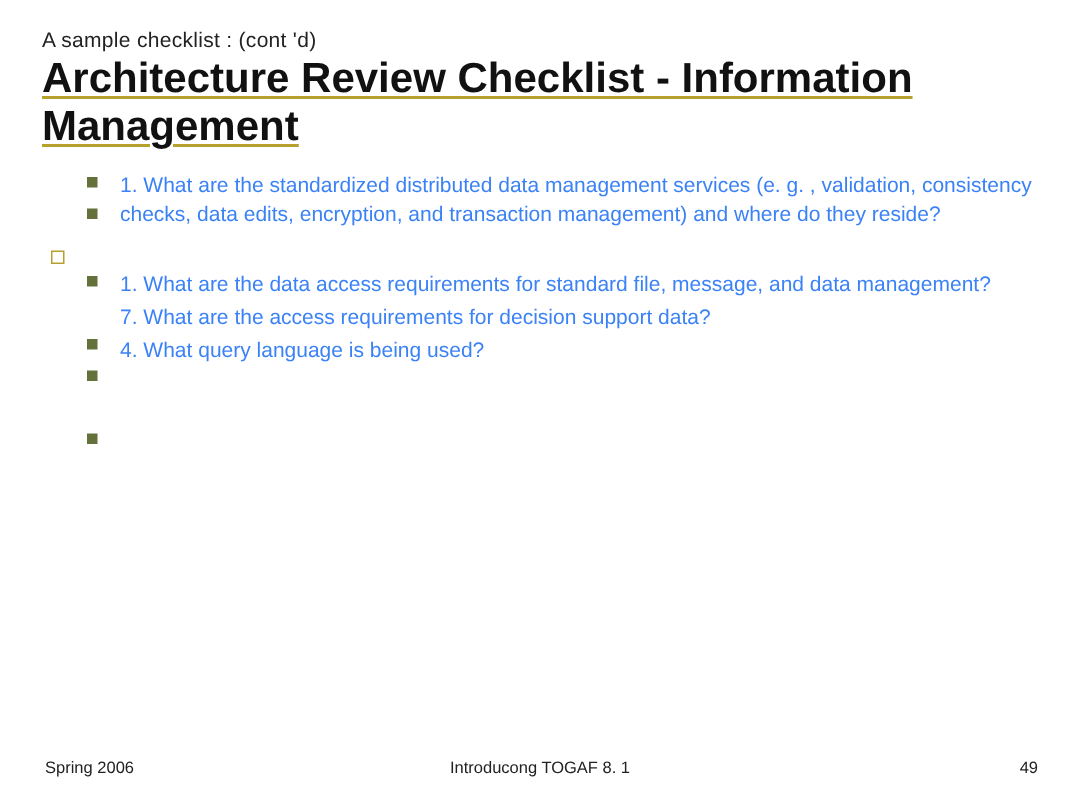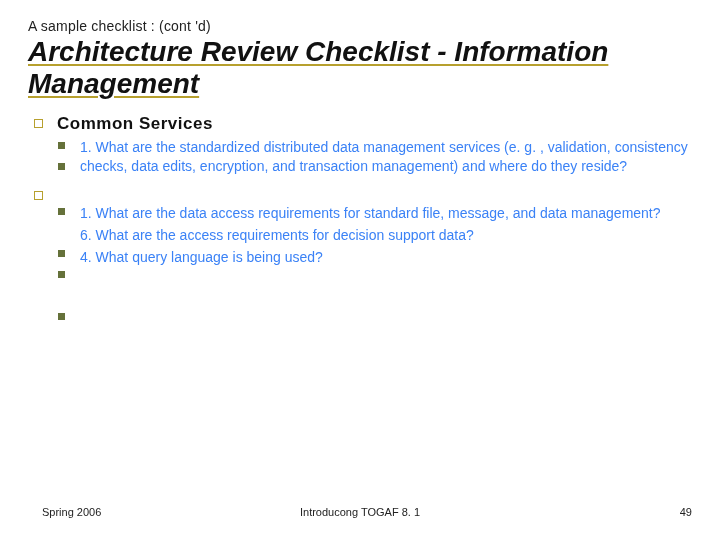--- a/index.html
+++ b/index.html
@@ -20,21 +20,20 @@
   .title {
     font-size: 28px;
     font-weight: bold;
     color: #111;
     line-height: 1.15;
     text-decoration: underline;
     text-decoration-color: #b7a02e;
     text-decoration-thickness: 2px;
     text-underline-offset: 3px;
     margin-bottom: 14px;
-    font-style: italic;
   }
   .section {
     margin-left: 6px;
     margin-bottom: 10px;
   }
   .sec-head {
     display: flex;
     align-items: flex-start;
     gap: 14px;
     margin-bottom: 4px;
@@ -70,59 +69,55 @@
     width: 7px;
     height: 7px;
     background: #65713a;
     left: -22px;
   }
   .footer {
     position: absolute;
     bottom: 22px;
     left: 0;
     width: 720px;
-    padding: 0 28px 0 42px;
+    padding: 0 28px 0 30px;
     display: flex;
     justify-content: space-between;
     font-size: 11px;
     color: #222;
   }
   .footer .center { position:absolute; left:0; width:720px; text-align:center; }
   .footer .right { margin-left:auto;text-align:right; }
 </style>
 </head>
 <body>
 
 <div class="supertitle">A sample checklist : (cont 'd)</div>
 <div class="title">Architecture Review Checklist - Information Management</div>
 
 <div id="sections">
     <div class="section">
-      <div class="sec-head">
-        <span class="sec-bullet"></span>
-        <span class="sec-title">Common Services</span>
-      </div>
       <div class="items" style="position: relative;">
         <div class="item">
           <div class="item-text">1. What are the standardized distributed data management services (e. g. , validation, consistency checks, data edits, encryption, and transaction management) and where do they reside?</div>
         </div>
         <span class="item-bullet" style="top: 4px;"></span>
         <span class="item-bullet" style="top: 25px;"></span>
       </div>
     </div>
     <div class="section">
       <div class="sec-head">
         <span class="sec-bullet"></span>
       </div>
       <div class="items" style="position: relative;">
         <div class="item">
           <div class="item-text">1. What are the data access requirements for standard file, message, and data management?</div>
         </div>
         <div class="item">
-          <div class="item-text">6. What are the access requirements for decision support data?</div>
+          <div class="item-text">7. What are the access requirements for decision support data?</div>
         </div>
         <div class="item">
           <div class="item-text">4. What query language is being used?</div>
         </div>
         <span class="item-bullet" style="top: 4px;"></span>
         <span class="item-bullet" style="top: 46px;"></span>
         <span class="item-bullet" style="top: 67px;"></span>
         <span class="item-bullet" style="top: 109px;"></span>
       </div>
     </div>

